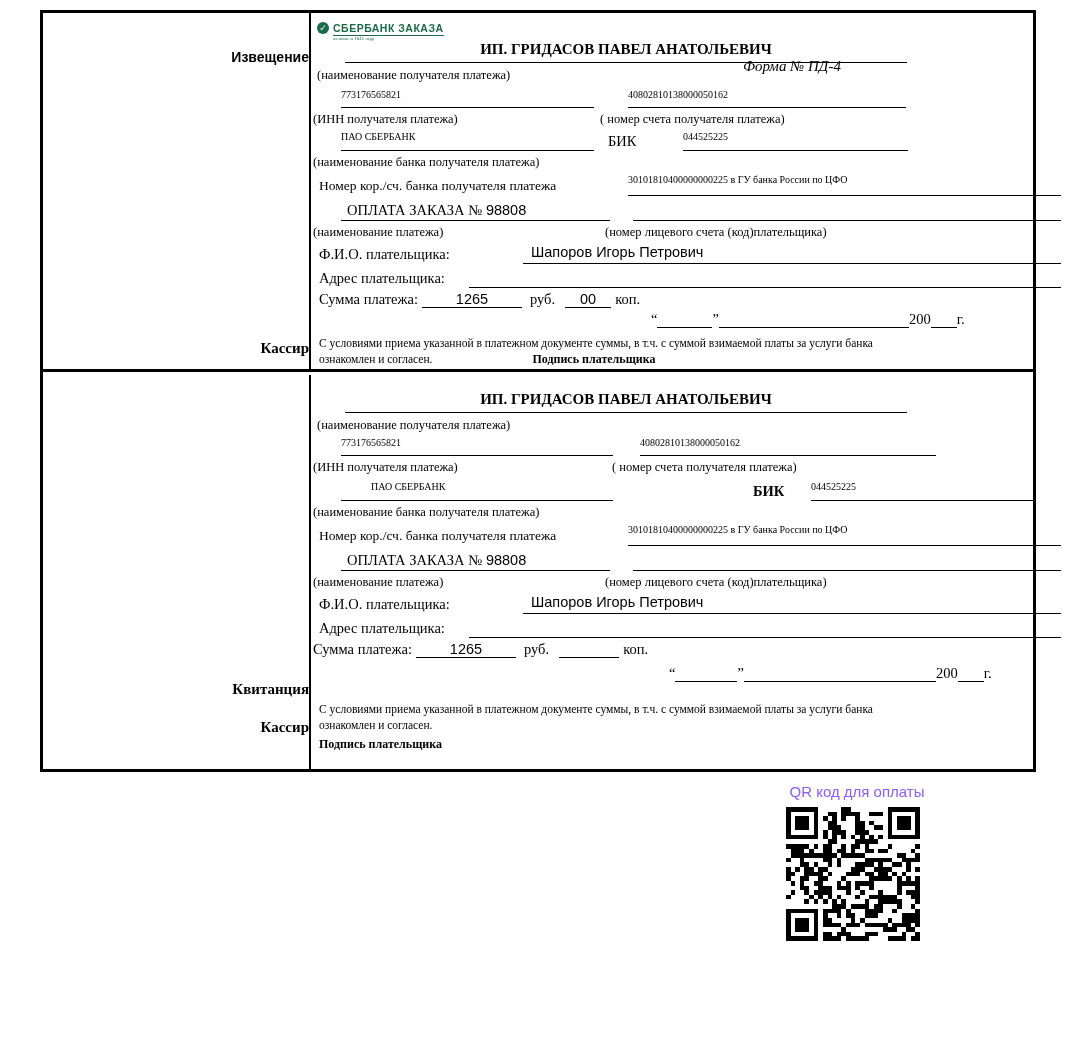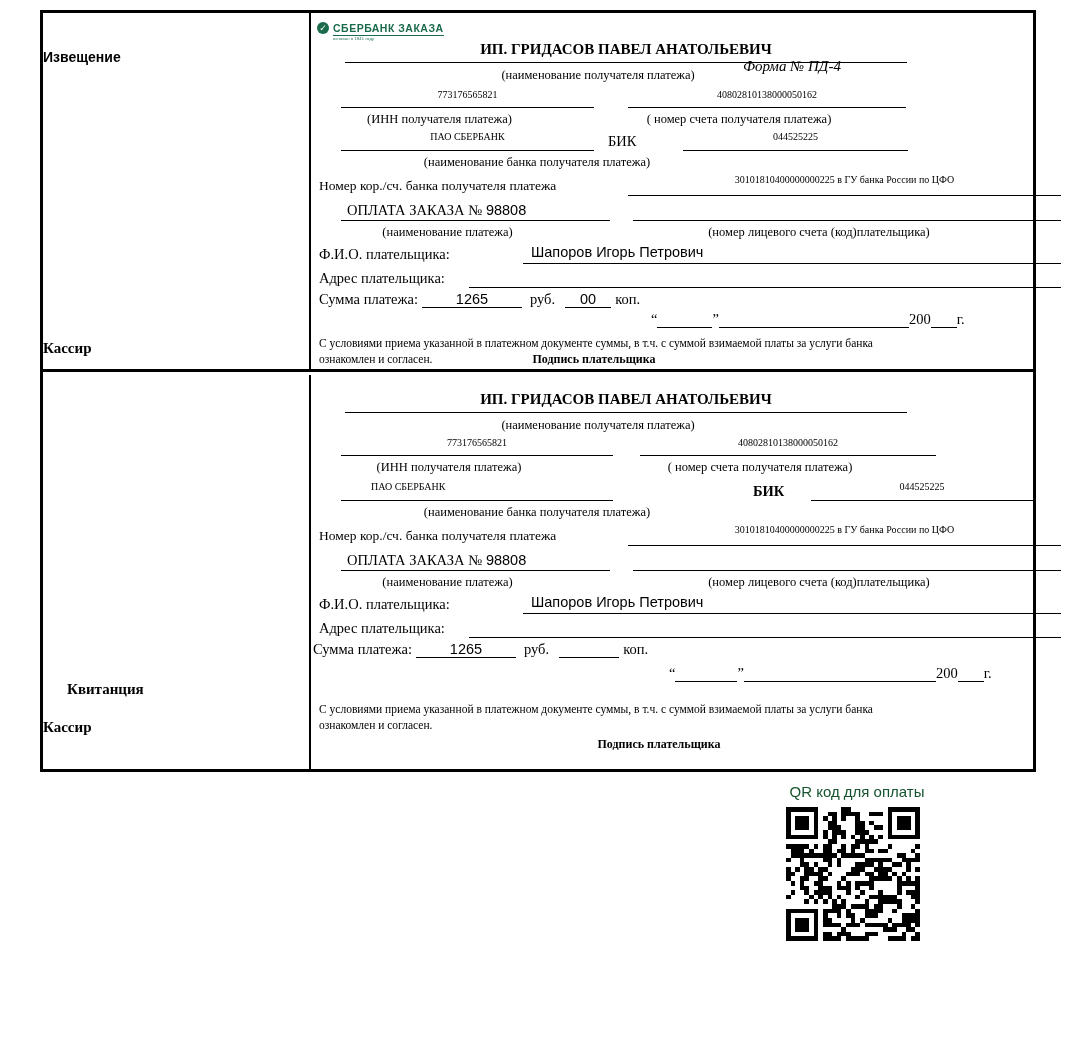--- a/index.html
+++ b/index.html
@@ -7,26 +7,26 @@
   .page { position:relative; width:1073px; height:1050px; background:#fff; overflow:hidden; }
 
   .formbox { position:absolute; left:40px; top:10px; width:996px; height:762px; border:3px solid #000; }
   .sec { position:absolute; left:0; right:0; }
   .sec-a { top:0; height:359px; border-bottom:3px solid #000; }
   .sec-b { top:362px; height:394px; }
   .stub { position:absolute; left:0; top:0; bottom:0; width:268px; border-right:2px solid #000; }
   .main { position:absolute; left:270px; right:0; top:0; bottom:0; }
 
   .abs { position:absolute; }
-  .ctr { text-align:center; }
+  .ctr { }
   .u { border-bottom:1px solid #000;margin-left:28px; }
   .sans { font-family:"Liberation Sans","DejaVu Sans",sans-serif; }
   .b { font-weight:bold; }
 
-  .stub-title { position:absolute; left:0; width:100%; text-align:left; font-family:"Liberation Sans","DejaVu Sans",sans-serif; font-weight:bold; font-size:14px; }
+  .stub-title { position:absolute; left:0; width:100%; text-align:right; font-family:"Liberation Sans","DejaVu Sans",sans-serif; font-weight:bold; font-size:14px; }
   .stub-title.serifed { font-family:"Liberation Serif","DejaVu Serif",serif; font-size:15px; }
 
   .forma { font-size:15px; font-weight:normal; font-style:italic; text-align:left;margin-top:35px; }
   .name-line { font-size:15px; font-weight:bold; text-align:center; }
   .cap { font-size:12.5px; }
   .val { font-size:10px; }
   .lbl { font-size:14.5px; }
   .small-lbl { font-size:13.5px;text-align:right; }
   .agree { font-size:11.5px; line-height:1.4; }
   .sig { font-size:12px; font-weight:bold; }
@@ -35,21 +35,21 @@
   .logo { display:flex; align-items:flex-start; }
   .logo-ic { width:12px; height:12px; border-radius:50%; background:#1a6b4b; color:#fff; font-size:9px; line-height:12px; text-align:center; margin-right:4px; font-family:"Liberation Sans","DejaVu Sans",sans-serif; }
   .logo-txt { color:#1a6b4b; font-family:"Liberation Sans","DejaVu Sans",sans-serif; font-weight:bold; font-size:10.5px; letter-spacing:0.5px; border-bottom:1.5px solid #1a6b4b; padding-bottom:1px; }
   .logo-sub { color:#1a6b4b; font-family:"Liberation Sans","DejaVu Sans",sans-serif; font-size:4px; letter-spacing:0.2px; }
 
   .dateline { display:flex; align-items:flex-end; font-size:14.5px; }
   .dateline .dl { border-bottom:1px solid #000; height:16px; }
   .sumrow { display:flex; align-items:flex-end; font-size:14.5px; }
   .sumrow .seg { border-bottom:1px solid #000; text-align:center; font-family:"Liberation Sans","DejaVu Sans",sans-serif; font-size:14.5px; }
 
-  .qr-caption { position:absolute; left:772px; top:783px; width:170px; text-align:center; font-family:"Liberation Sans","DejaVu Sans",sans-serif; font-size:15px; color:#14532d; }
+  .qr-caption { position:absolute; left:772px; top:783px; width:170px; text-align:center; font-family:"Liberation Sans","DejaVu Sans",sans-serif; font-size:15px; color:#8b5cf6; }
   .qr-box { position:absolute; left:786px; top:807px; width:134px; height:134px; background:#fff; }
 </style>
 </head>
 <body>
 
 <div class="page">
   <div class="formbox">
 
     <div class="sec sec-a">
       <div class="stub">

